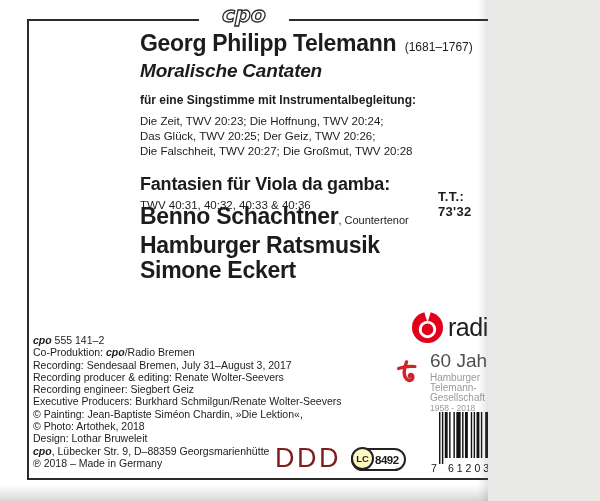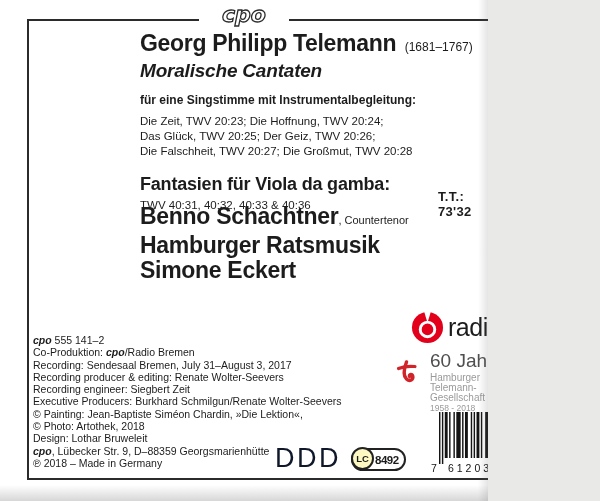--- a/index.html
+++ b/index.html
@@ -46,21 +46,21 @@
   .jubilee{position:absolute;left:395px;top:349px;display:flex;}
   .jub-text{margin-left:13px;margin-top:2px;}
   .jub-years{font-size:19px;color:#4f4f4f;line-height:20px;}
   .jub-org{font-size:10px;color:#9a9a9a;line-height:10px;margin-top:2px;}
   .jub-period{font-size:8.5px;color:#9a9a9a;line-height:10px;}
 
   .credits{position:absolute;left:33px;top:334px;width:330px;}
   .credits p{margin:0;font-size:10.5px;line-height:12.3px;white-space:nowrap;}
   .seg-bold{font-weight:bold;font-style:italic;}
 
-  .ddd{position:absolute;left:275px;top:443px;font-size:27px;letter-spacing:2.5px;color:#0f172a;text-align:center;}
+  .ddd{position:absolute;left:275px;top:443px;font-size:27px;letter-spacing:2.5px;color:#7f1d1d;text-align:center;}
 
   .lc-badge{position:absolute;left:351px;top:448px;height:23px;border:2px solid #222;border-radius:13px;
     display:flex;align-items:center;box-sizing:border-box;padding-right:5px;background:#fff;}
   .lc-circle{width:23px;height:23px;margin:-2px 0 0 -2px;border:2px solid #222;border-radius:50%;
     box-sizing:border-box;display:flex;align-items:center;justify-content:center;
     font-size:9.5px;font-weight:bold;background:#fef9c3;flex:0 0 auto;}
   .lc-number{font-size:11.5px;font-weight:bold;margin-left:1px;letter-spacing:-0.5px;}
 
   .barcode{position:absolute;left:429px;top:412px;width:136px;height:63px;}
 </style>
@@ -120,21 +120,21 @@
       <div class="jub-org">Hamburger Telemann-Gesellschaft</div>
       <div class="jub-period">1958 - 2018</div>
     </div>
   </div>
 
   <div class="credits">
       <p><span class="seg-bold">cpo</span><span> 555 141–2</span></p>
       <p><span>Co-Produktion: </span><span class="seg-bold">cpo</span><span>/Radio Bremen</span></p>
       <p><span>Recording: Sendesaal Bremen, July 31–August 3, 2017</span></p>
       <p><span>Recording producer &amp; editing: Renate Wolter-Seevers</span></p>
-      <p><span>Recording engineer: Siegbert Zeit</span></p>
+      <p><span>Recording engineer: Siegbert Geiz</span></p>
       <p><span>Executive Producers: Burkhard Schmilgun/Renate Wolter-Seevers</span></p>
       <p><span>© Painting: Jean-Baptiste Siméon Chardin, »Die Lektion«,</span></p>
       <p><span>© Photo: Artothek, 2018</span></p>
       <p><span>Design: Lothar Bruweleit</span></p>
       <p><span class="seg-bold">cpo</span><span>, Lübecker Str. 9, D–88359 Georgsmarienhütte</span></p>
       <p><span>℗ 2018 – Made in Germany</span></p>
     </div>
 
   <div class="ddd">DDD</div>
 

